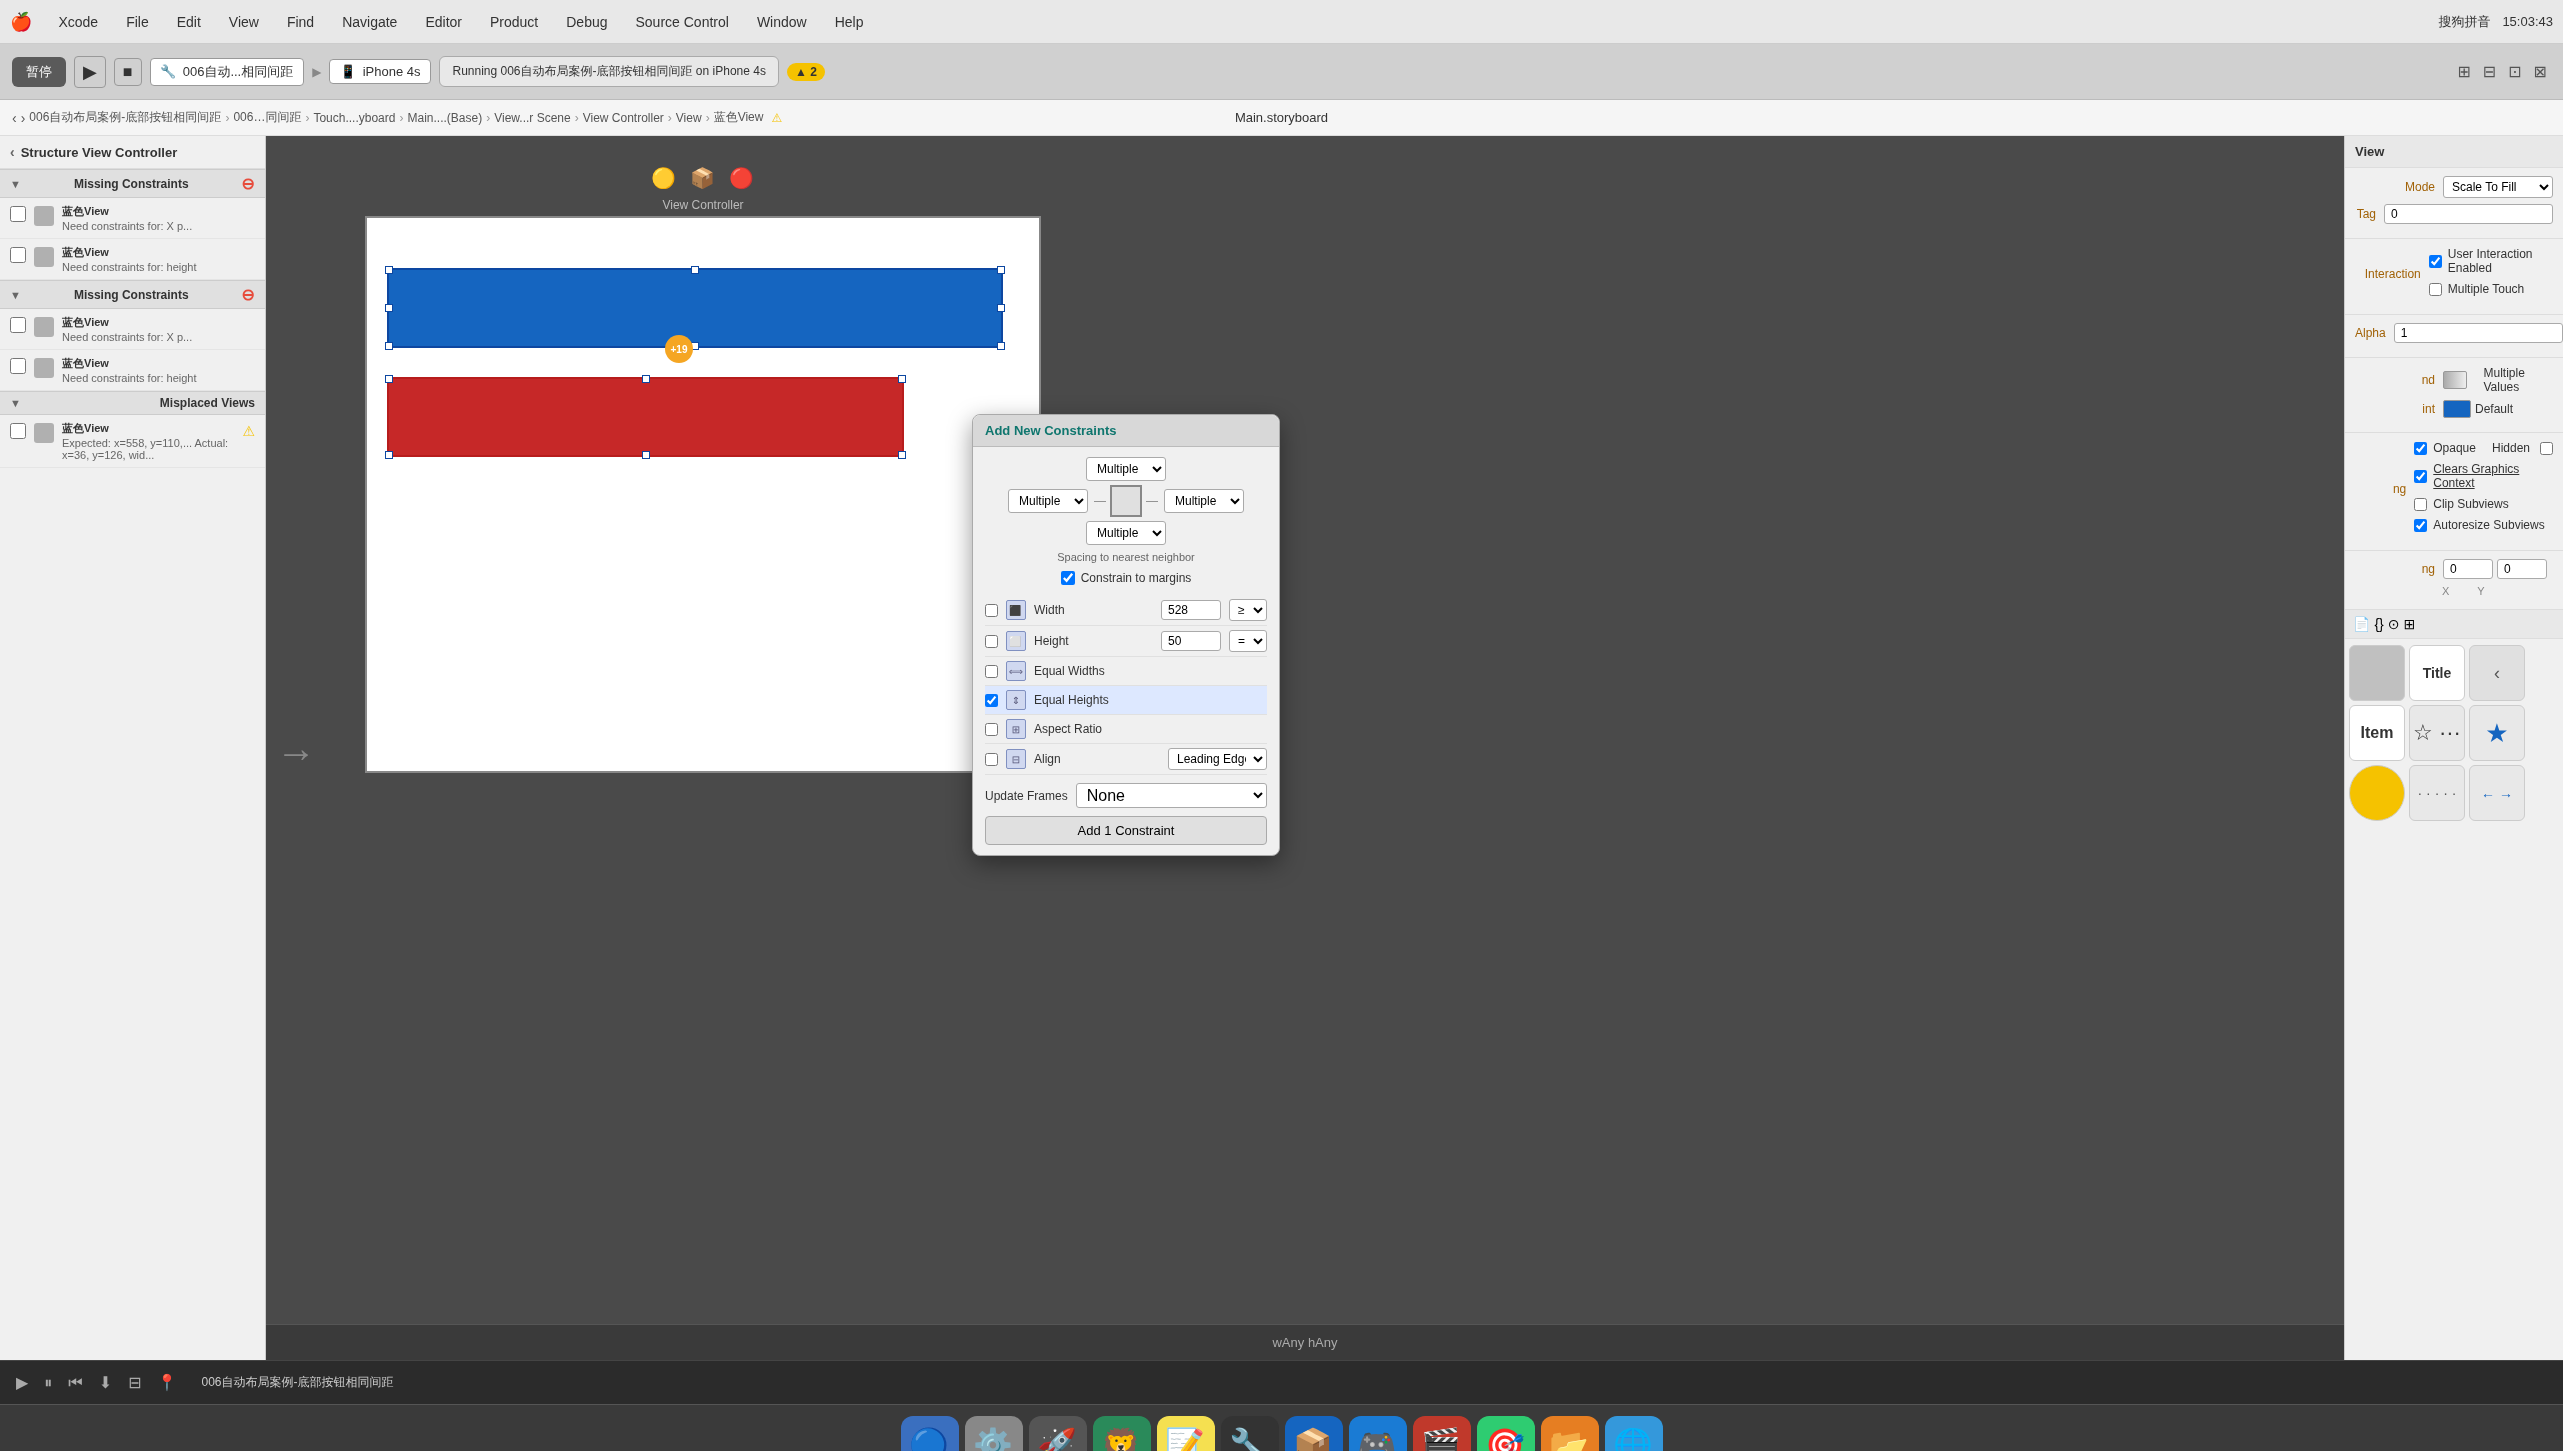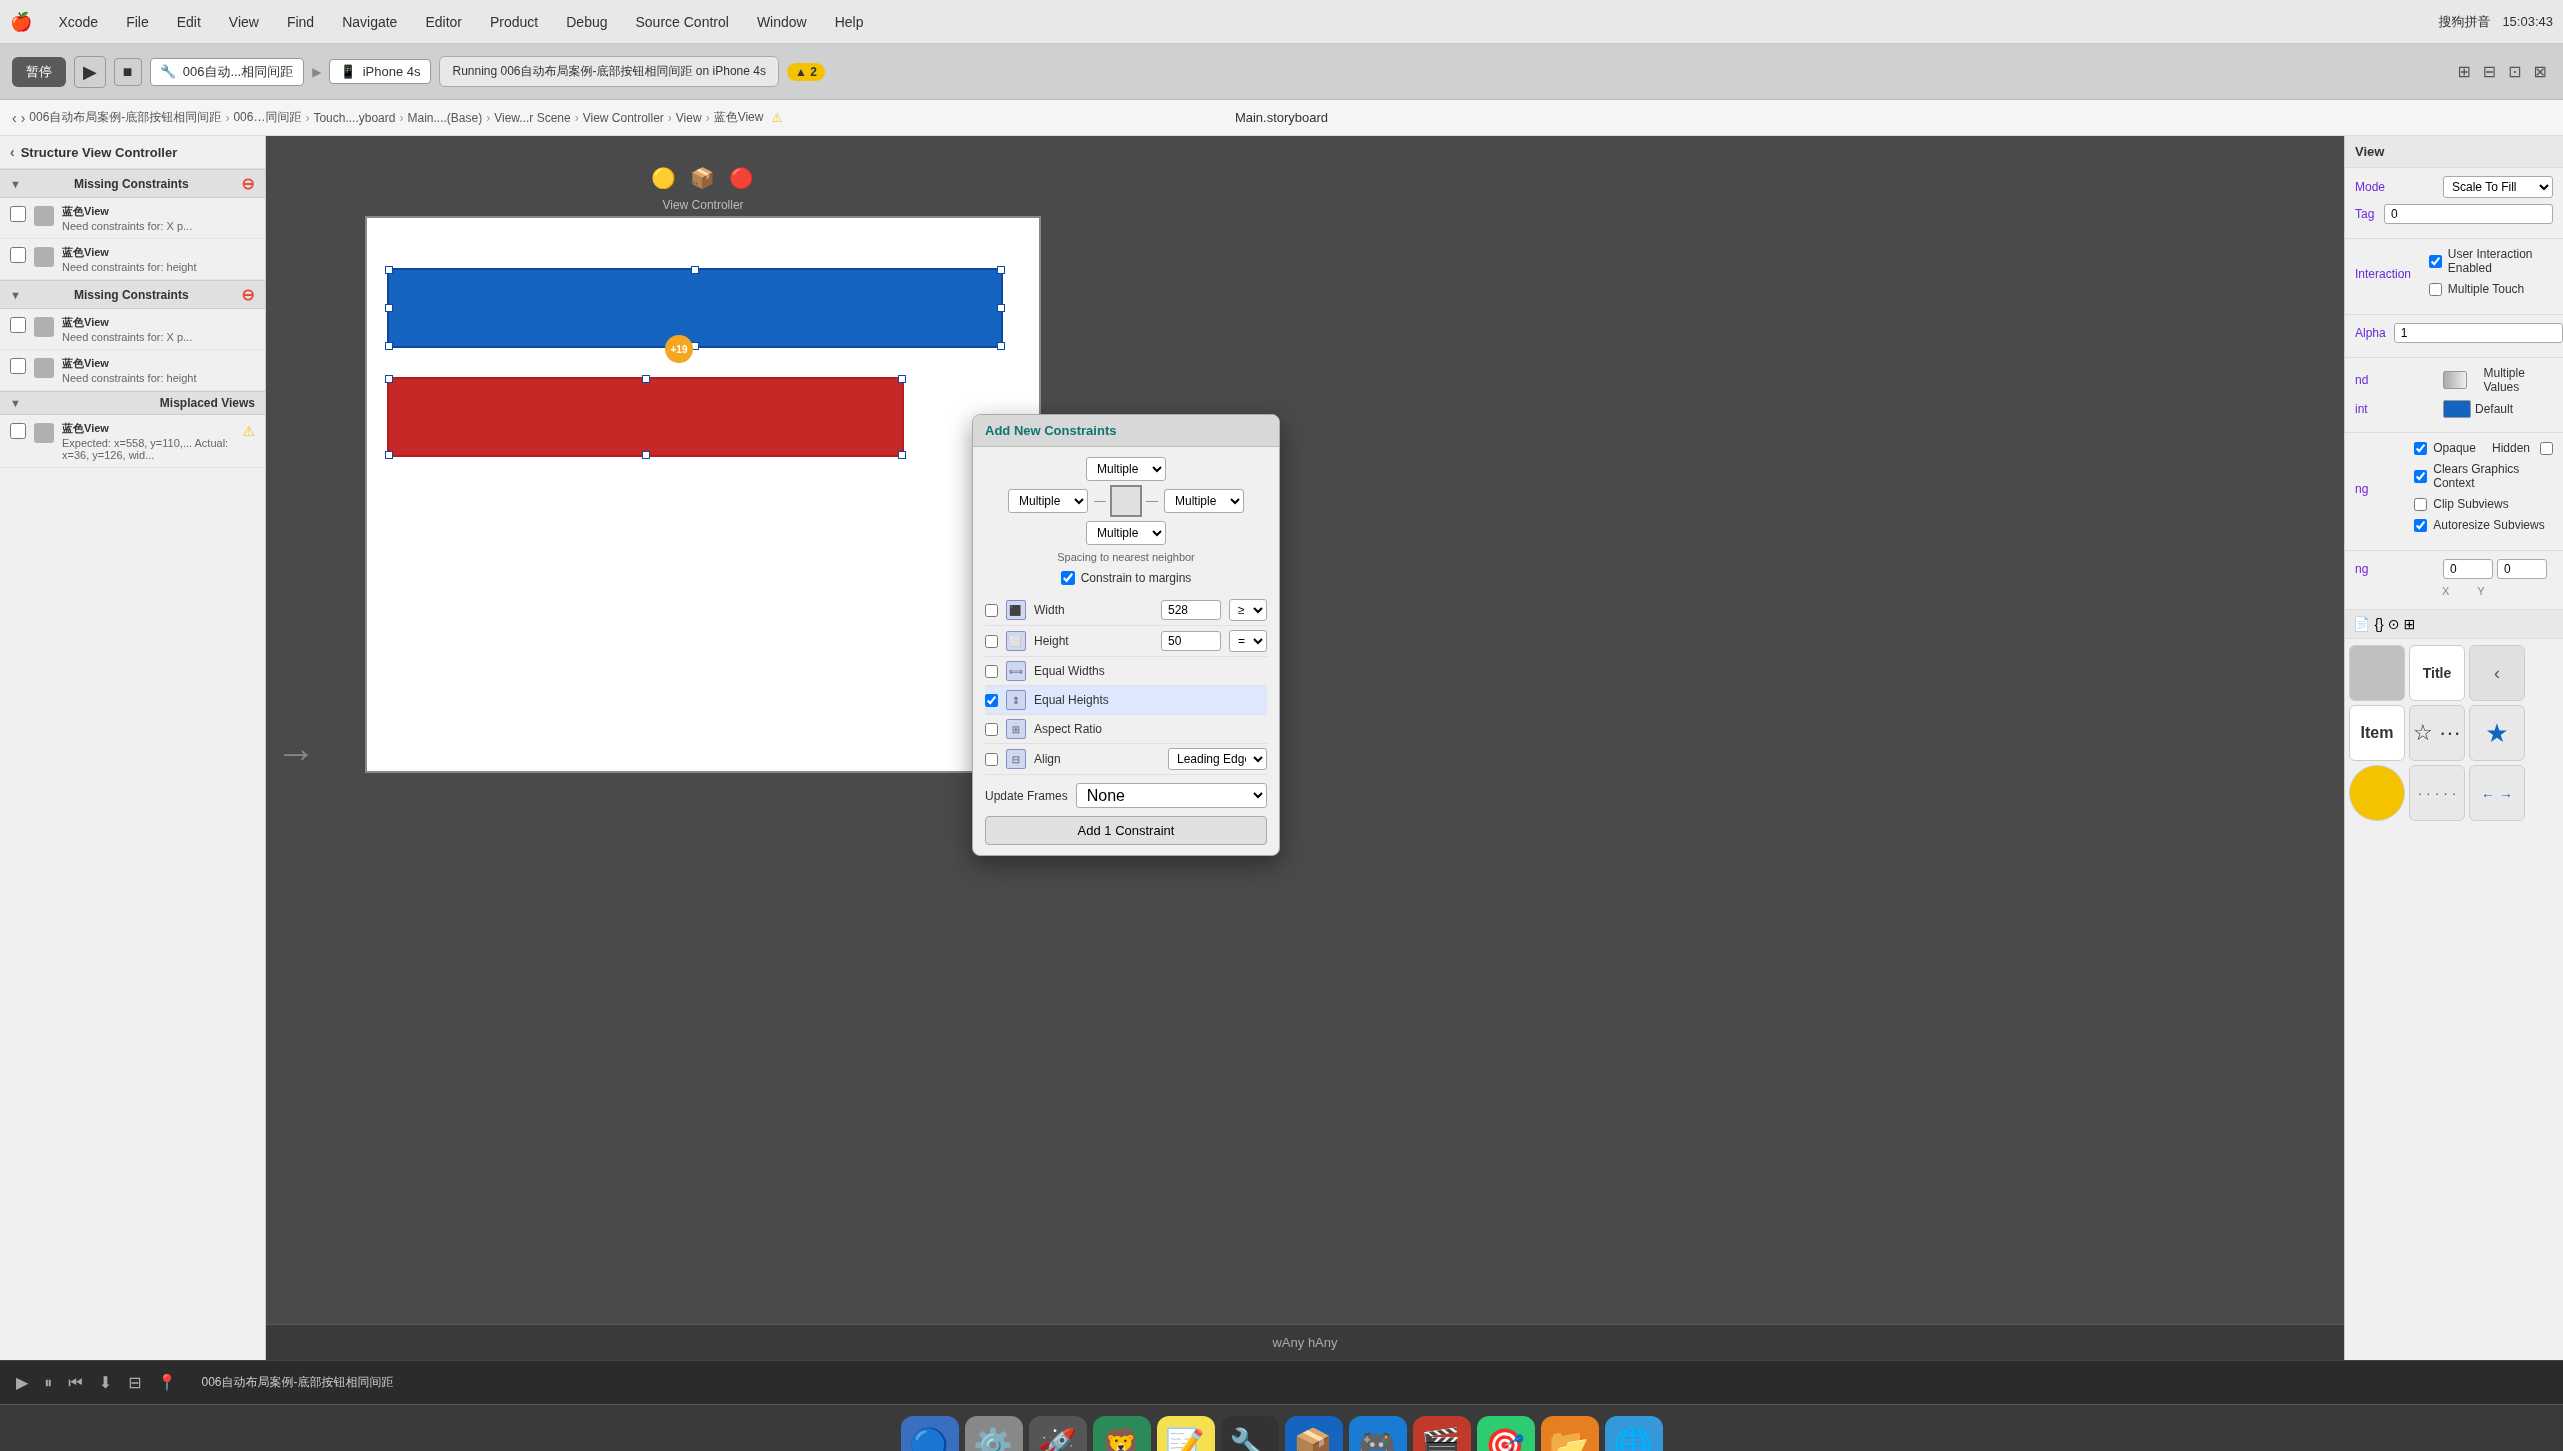--- a/index.html
+++ b/index.html
@@ -351,21 +351,21 @@
       border-bottom: 1px solid #ddd;
       background: #e8e8e8;
     }
     .right-section { padding: 8px 10px; border-bottom: 1px solid #ddd; }
     .right-field-row {
       display: flex;
       align-items: center;
       gap: 8px;
       margin-bottom: 6px;
     }
-    .right-field-label { width: 80px; font-size: 12px; color: #6d28d9; }
+    .right-field-label { width: 80px; font-size: 12px; color: #a16207; text-align: right; }
     .right-field-input {
       flex: 1;
       border: 1px solid #aaa;
       border-radius: 3px;
       padding: 2px 6px;
       font-size: 12px;
       background: white;
     }
     .right-field-select {
       flex: 1;
@@ -777,21 +777,21 @@
     <div class="right-section">
       <div class="right-field-row">
         <span class="right-field-label">ng</span>
         <div style="display:flex; flex-direction:column; gap:3px;">
           <div class="checkbox-row" style="padding-left:0;">
             <input type="checkbox" checked="" style="">
             <span>Opaque</span>
             <span style="margin-left:10px;">Hidden</span>
             <input type="checkbox" style="margin-left: 4px;">
           </div>
-          <div class="checkbox-row" style="padding-left:0;">
+          <div class="checkbox-row" style="padding-left:0;text-decoration:underline;">
             <input type="checkbox" checked="" style="">
             <span>Clears Graphics Context</span>
           </div>
           <div class="checkbox-row" style="padding-left:0;">
             <input type="checkbox" style="">
             <span>Clip Subviews</span>
           </div>
           <div class="checkbox-row" style="padding-left:0;">
             <input type="checkbox" checked="" style="">
             <span>Autoresize Subviews</span>

